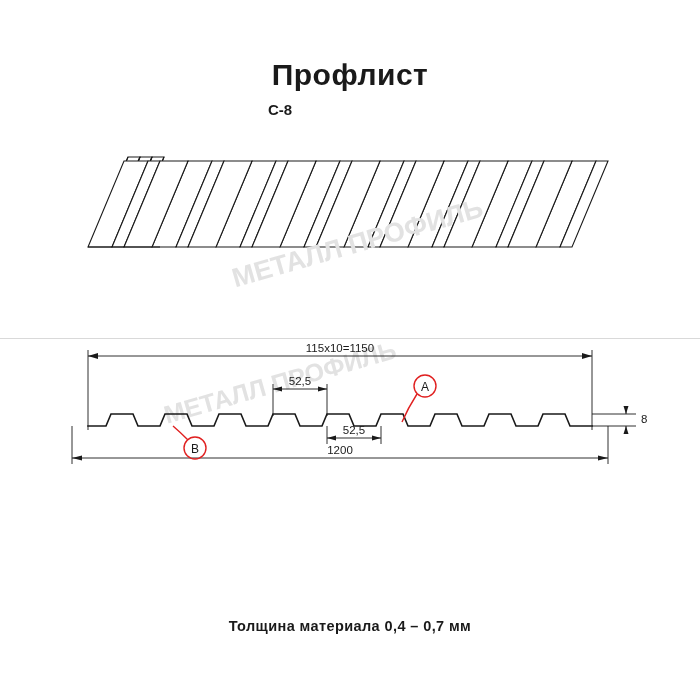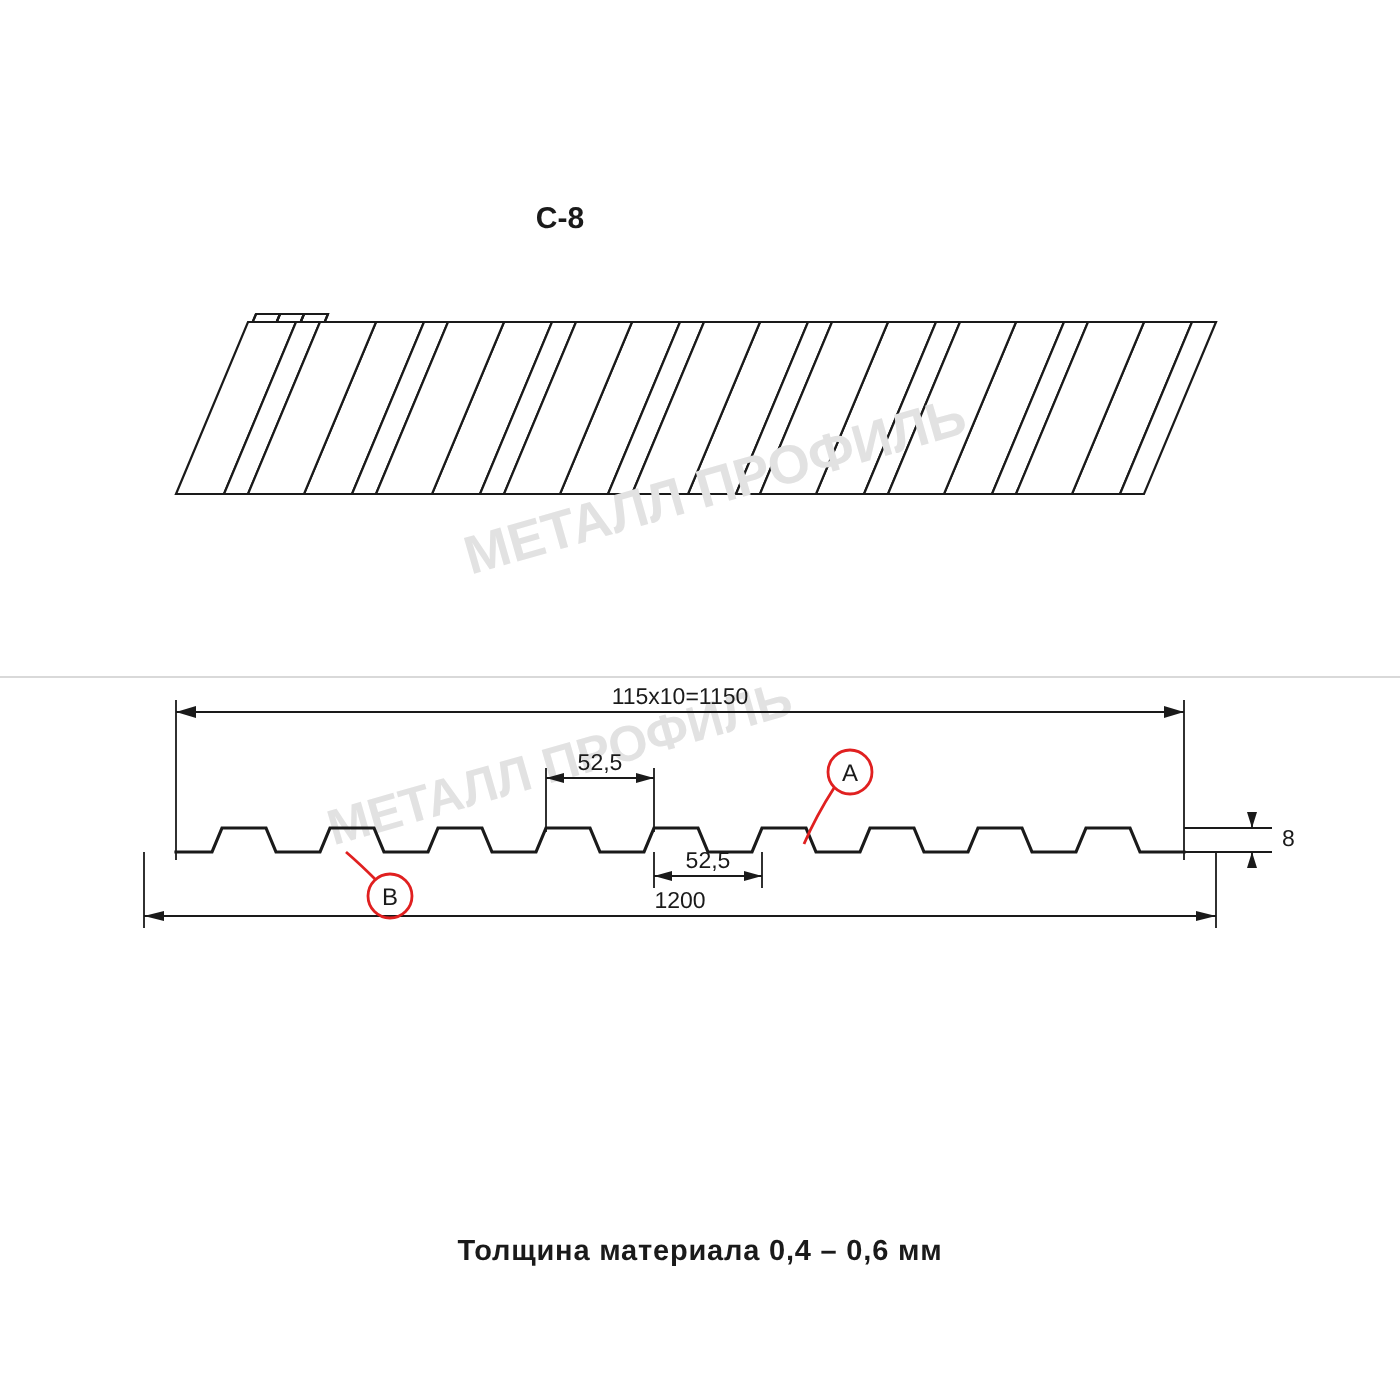--- a/index.html
+++ b/index.html
@@ -98,20 +98,21 @@
   svg text {
     font-family: "Liberation Sans", sans-serif;
     fill: #1a1a1a;
   }
 </style>
 </head>
 <body>
 
 <div class="page">
 
+  <div class="title">Профлист</div>
   <div class="subtitle">С-8</div>
 
   <div class="iso-wrap">
     <svg width="580" height="180" viewBox="0 0 580 180" aria-hidden="true">
       <g fill="none" stroke="#1a1a1a" stroke-width="1.1" stroke-linejoin="miter">
 
         <path d="M 32 108 L 68 22 L 80 22 L 44 108 Z"></path>
         <path d="M 80 22 L 92 22 L 56 108 L 44 108 Z"></path>
         <path d="M 92 22 L 104 22 L 68 108 L 56 108 Z"></path>
 
@@ -243,15 +244,15 @@
 
       <g stroke="#e02020" stroke-width="1.4" fill="none">
         <circle cx="155" cy="114" r="11"></circle>
         <path d="M 148 106 Q 140 98 133 92"></path>
       </g>
       <text x="155" y="118.5" text-anchor="middle" font-size="12" fill="#e02020">B</text>
 
     </svg>
   </div>
 
-  <div class="footer-note">Толщина материала 0,4 – 0,6 мм</div>
+  <div class="footer-note">Толщина материала 0,4 – 0,7 мм</div>
 
 </div>
 
 </body></html>

